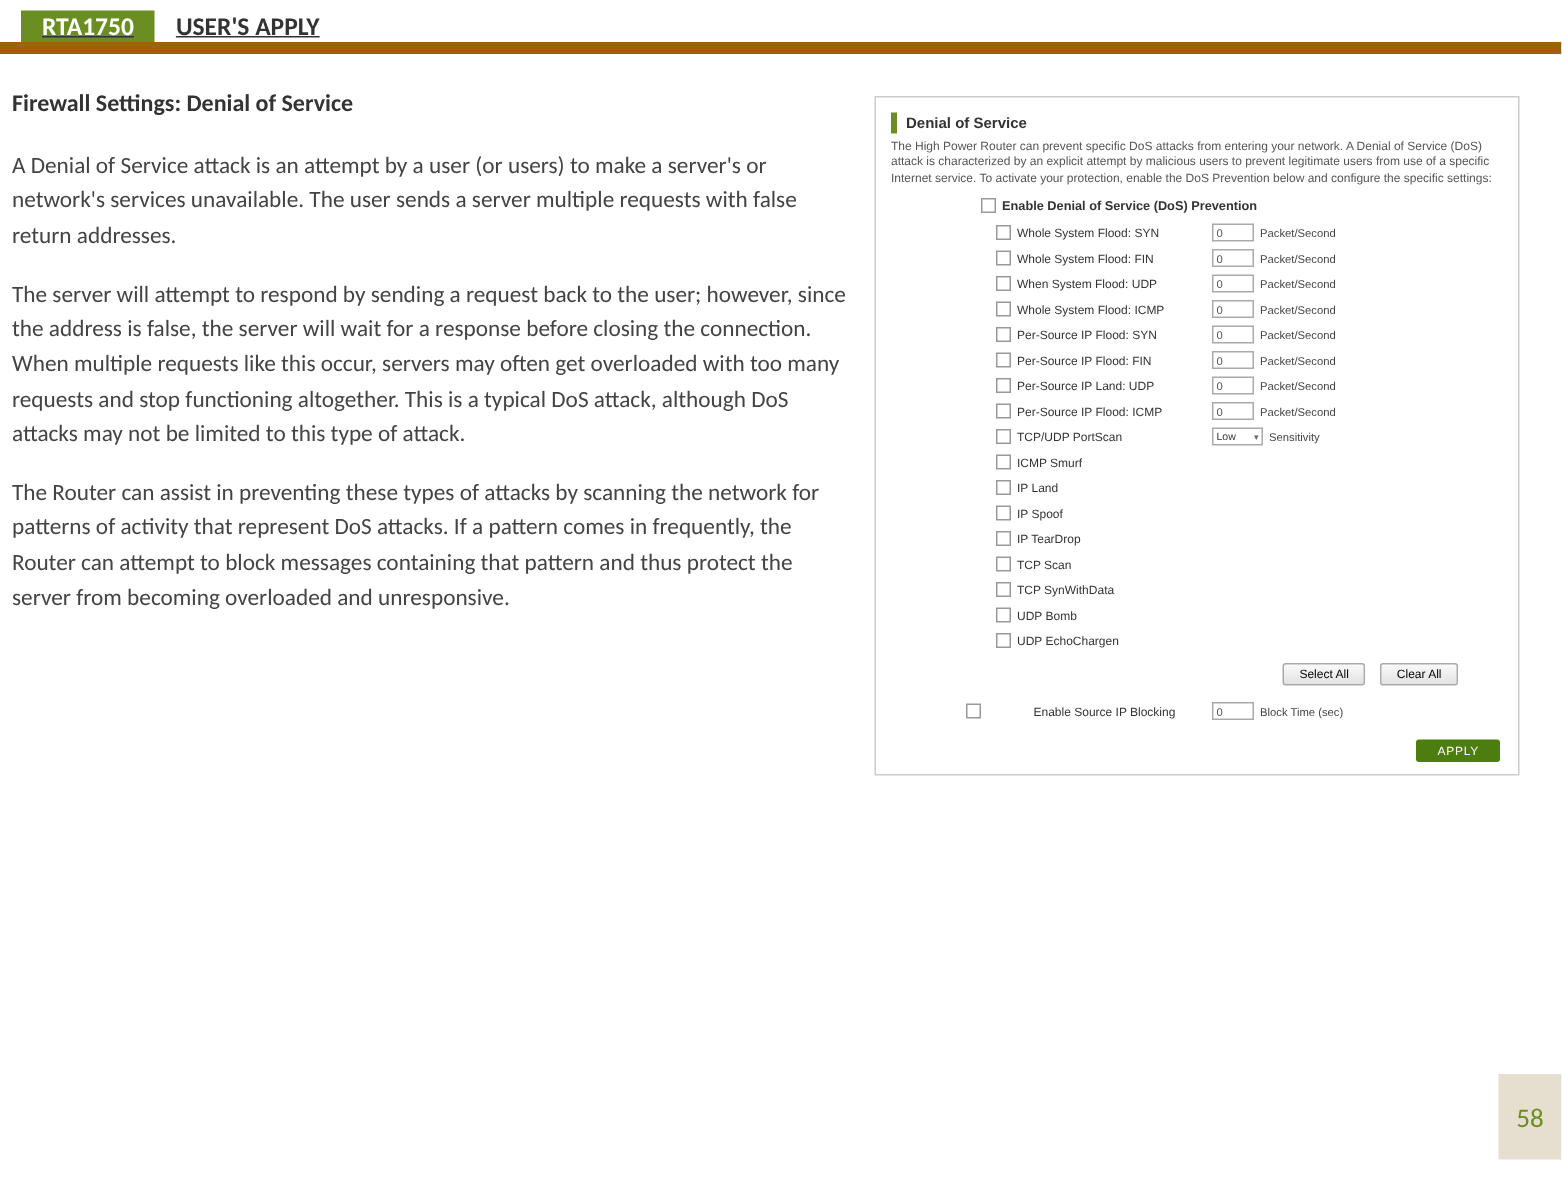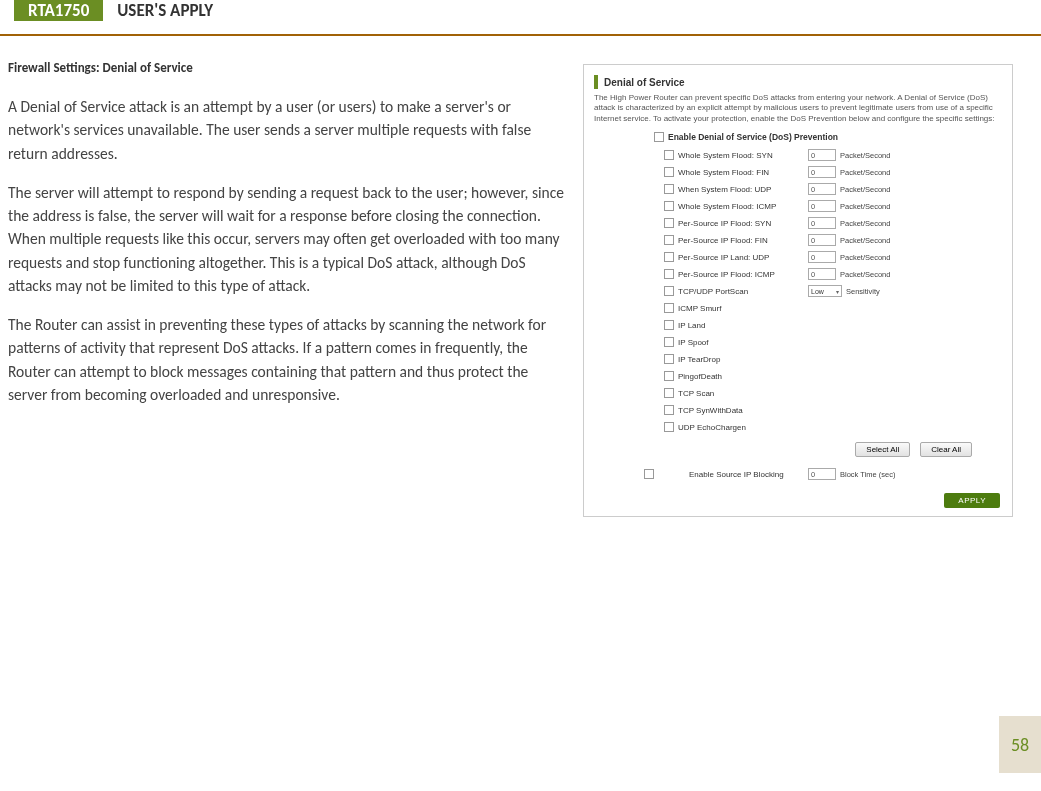--- a/index.html
+++ b/index.html
@@ -1,23 +1,23 @@
 <!DOCTYPE html>
 <html><head>
 <meta charset="utf-8">
 <style>
   * { box-sizing: border-box; margin: 0; padding: 0; }
   body { font-family: Calibri, Arial, sans-serif; width: 1041px; height: 791px; background: #fff; position: relative; color: #333; }
-  .header { display: flex; align-items: flex-start; height: 36px; border-bottom: 2px solid #a16207; }
+  .header { display: flex; align-items: flex-end; height: 36px; border-bottom: 8px solid #a16207; text-decoration: underline; }
   .header-pad { width: 14px; background: #6b8e23; }
   .header-model { background: #6b8e23; color: #fff; font-weight: bold; padding: 0 14px; display: flex; align-items: center; font-size: 17px; }
   .header-title { padding: 0 14px; display: flex; align-items: center; font-weight: bold; font-size: 17px; }
   .content { display: flex; padding: 24px 28px 0 8px; gap: 18px; }
   .left { flex: 1; }
-  .page-title { font-weight: bold; font-size: 13px; margin-bottom: 20px; color: #333; }
+  .page-title { font-weight: bold; font-size: 16px; margin-bottom: 20px; color: #333; }
   .para { font-size: 15.5px; line-height: 1.5; color: #444; margin-bottom: 16px; }
   .figure { width: 430px; border: 1px solid #ccc; padding: 10px 10px 8px 10px; background: #fff; font-family: Arial, sans-serif; margin-top: 4px; }
   .fig-sect { display: flex; align-items: center; gap: 6px; margin-bottom: 4px; }
   .fig-bar { width: 4px; height: 14px; background: #6b8e23; }
   .fig-sect-title { font-size: 10px; font-weight: bold; color: #333; }
   .fig-desc { font-size: 8px; color: #555; line-height: 1.3; margin-bottom: 8px; }
   .fig-main-check { display: flex; align-items: center; gap: 4px; font-size: 8.5px; font-weight: bold; margin-left: 60px; margin-bottom: 6px; }
   .fig-row { display: flex; align-items: center; font-size: 8px; margin-bottom: 3px; height: 14px; }
   .fig-row .cb { width: 10px; height: 10px; border: 1px solid #999; margin-right: 4px; margin-left: 70px; flex-shrink: 0; }
   .fig-row .lbl { width: 130px; color: #333; }
@@ -133,29 +133,29 @@
         <div class="fig-row">
           <div class="cb"></div>
           <span class="lbl">IP Spoof</span>
         </div>
         <div class="fig-row">
           <div class="cb"></div>
           <span class="lbl">IP TearDrop</span>
         </div>
         <div class="fig-row">
           <div class="cb"></div>
-          <span class="lbl">PingofDeath</span>
-        </div>
-        <div class="fig-row">
-          <div class="cb"></div>
           <span class="lbl">TCP Scan</span>
         </div>
         <div class="fig-row">
           <div class="cb"></div>
           <span class="lbl">TCP SynWithData</span>
+        </div>
+        <div class="fig-row">
+          <div class="cb"></div>
+          <span class="lbl">UDP Bomb</span>
         </div>
         <div class="fig-row">
           <div class="cb"></div>
           <span class="lbl">UDP EchoChargen</span>
         </div>
       </div>
 
     <div class="fig-btns">
       <button class="fig-btn">Select All</button>
       <button class="fig-btn">Clear All</button>

